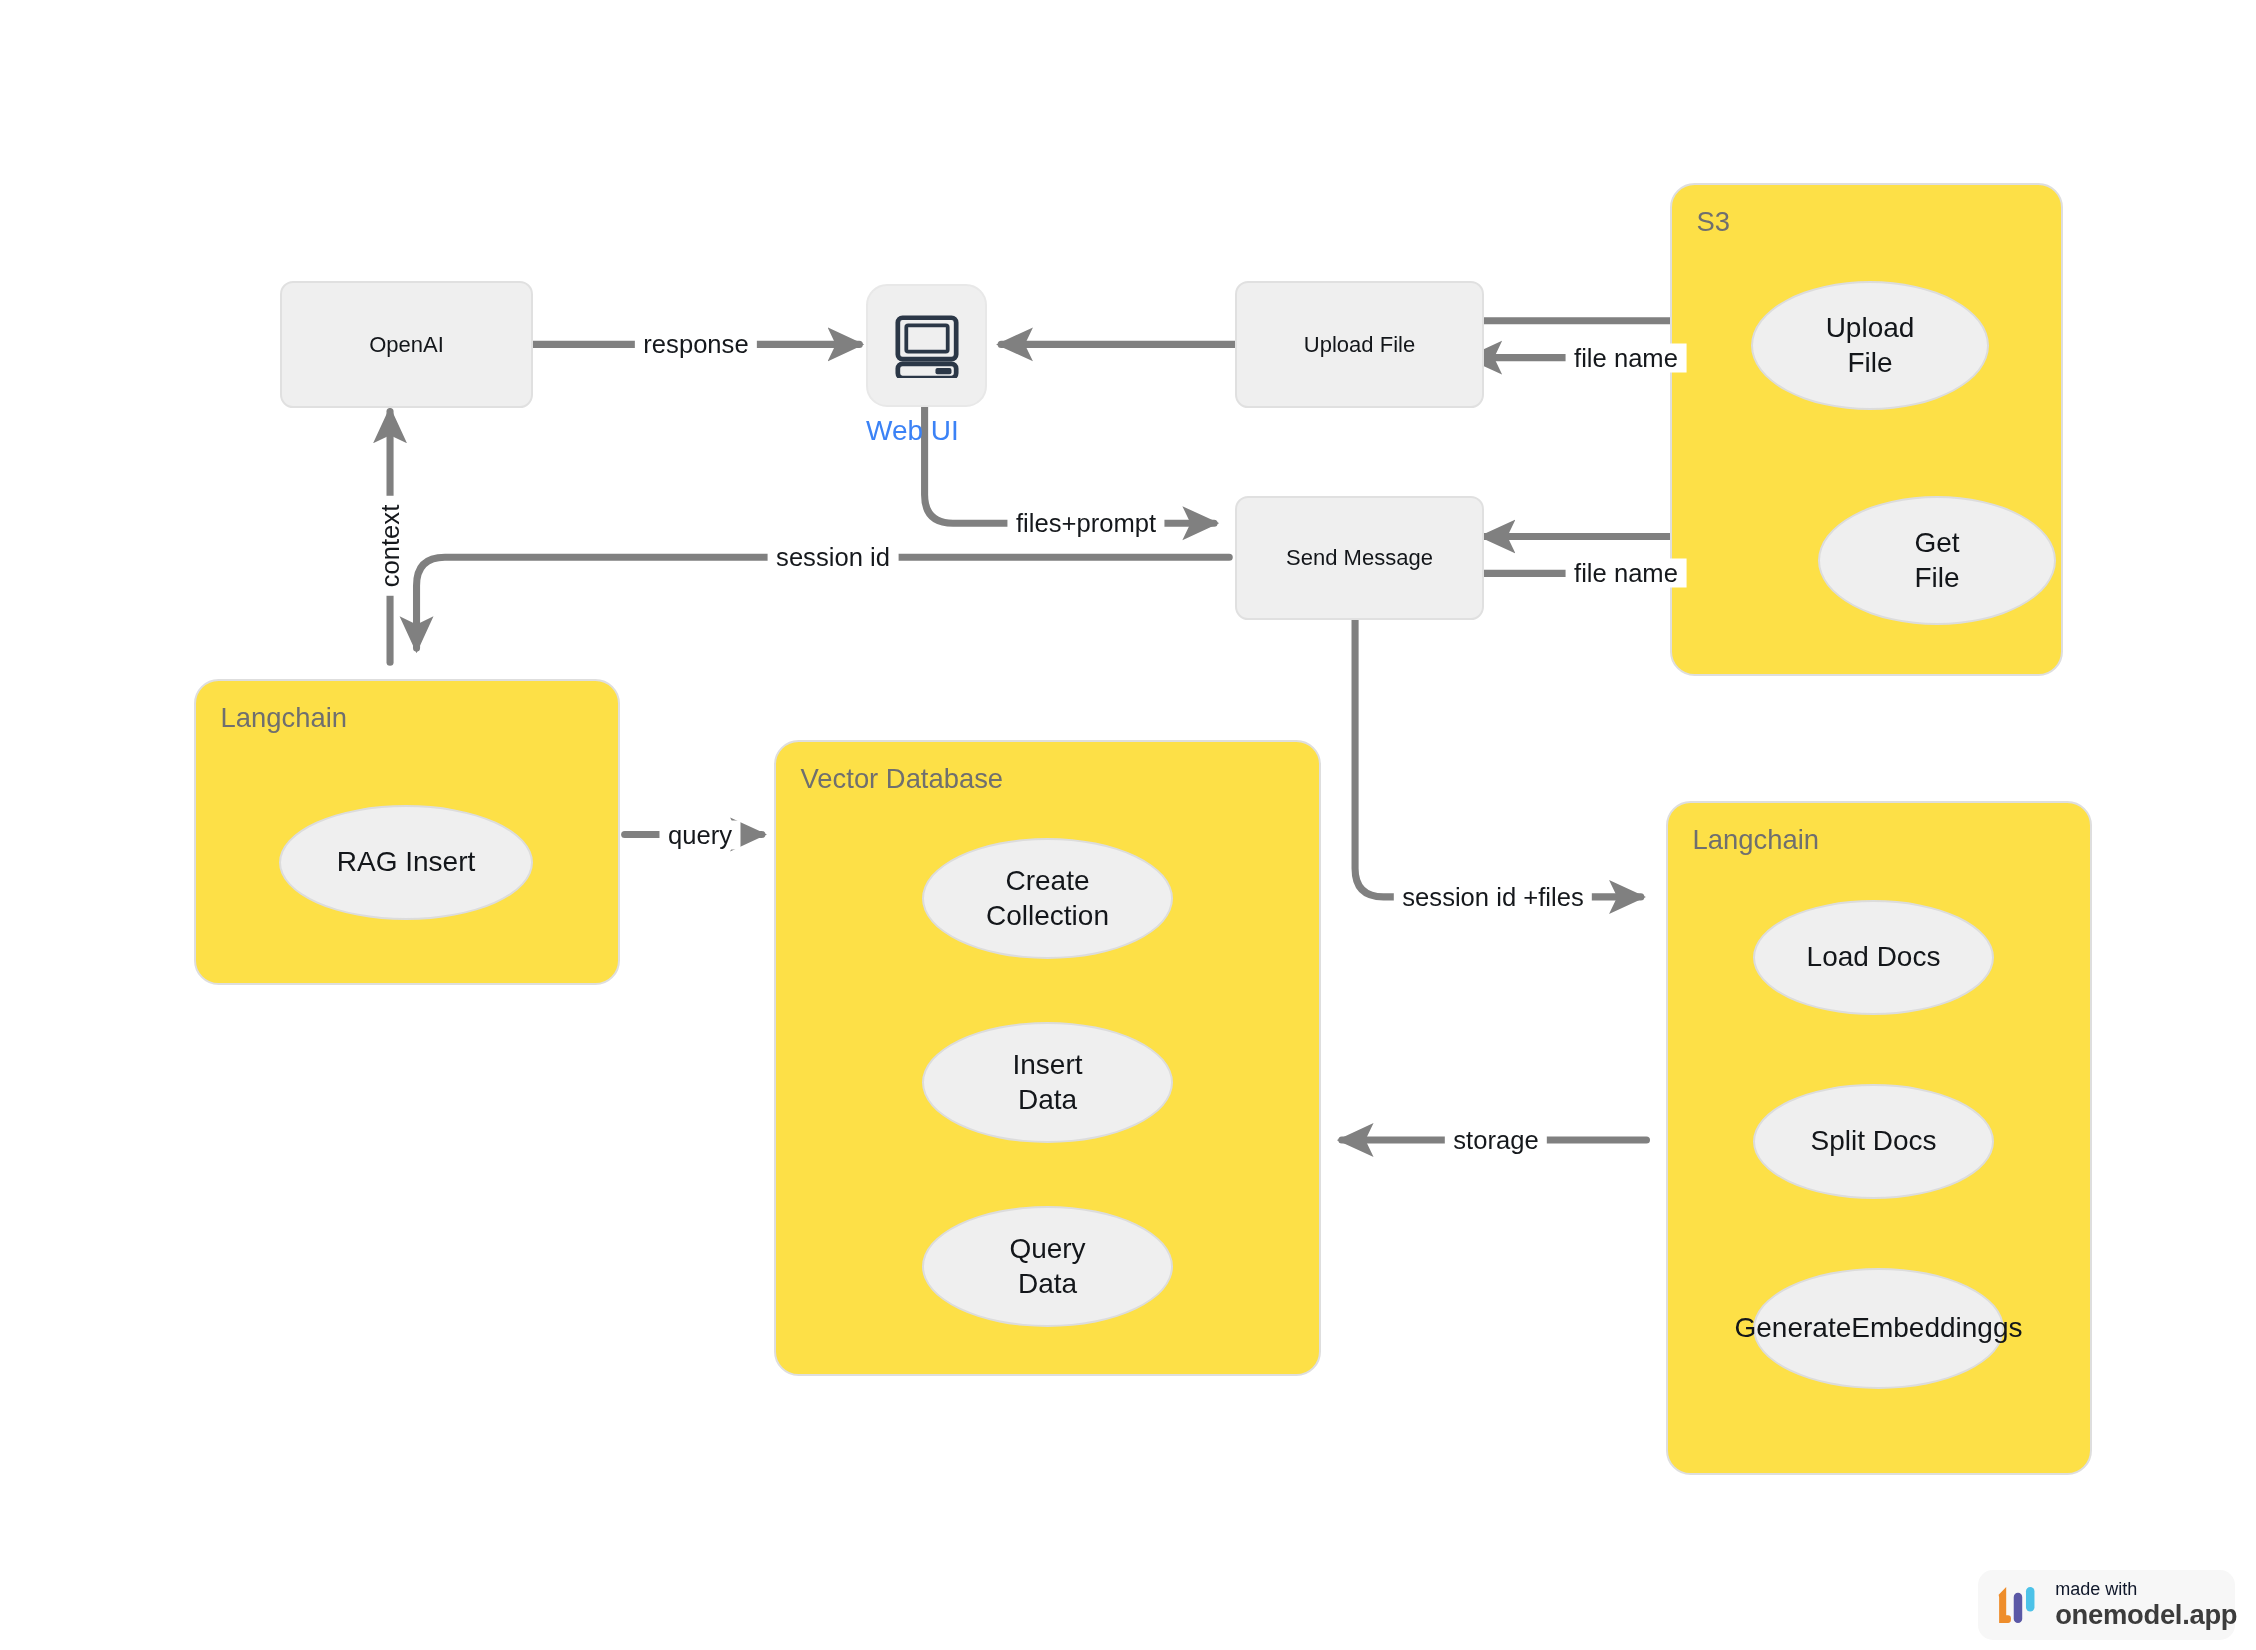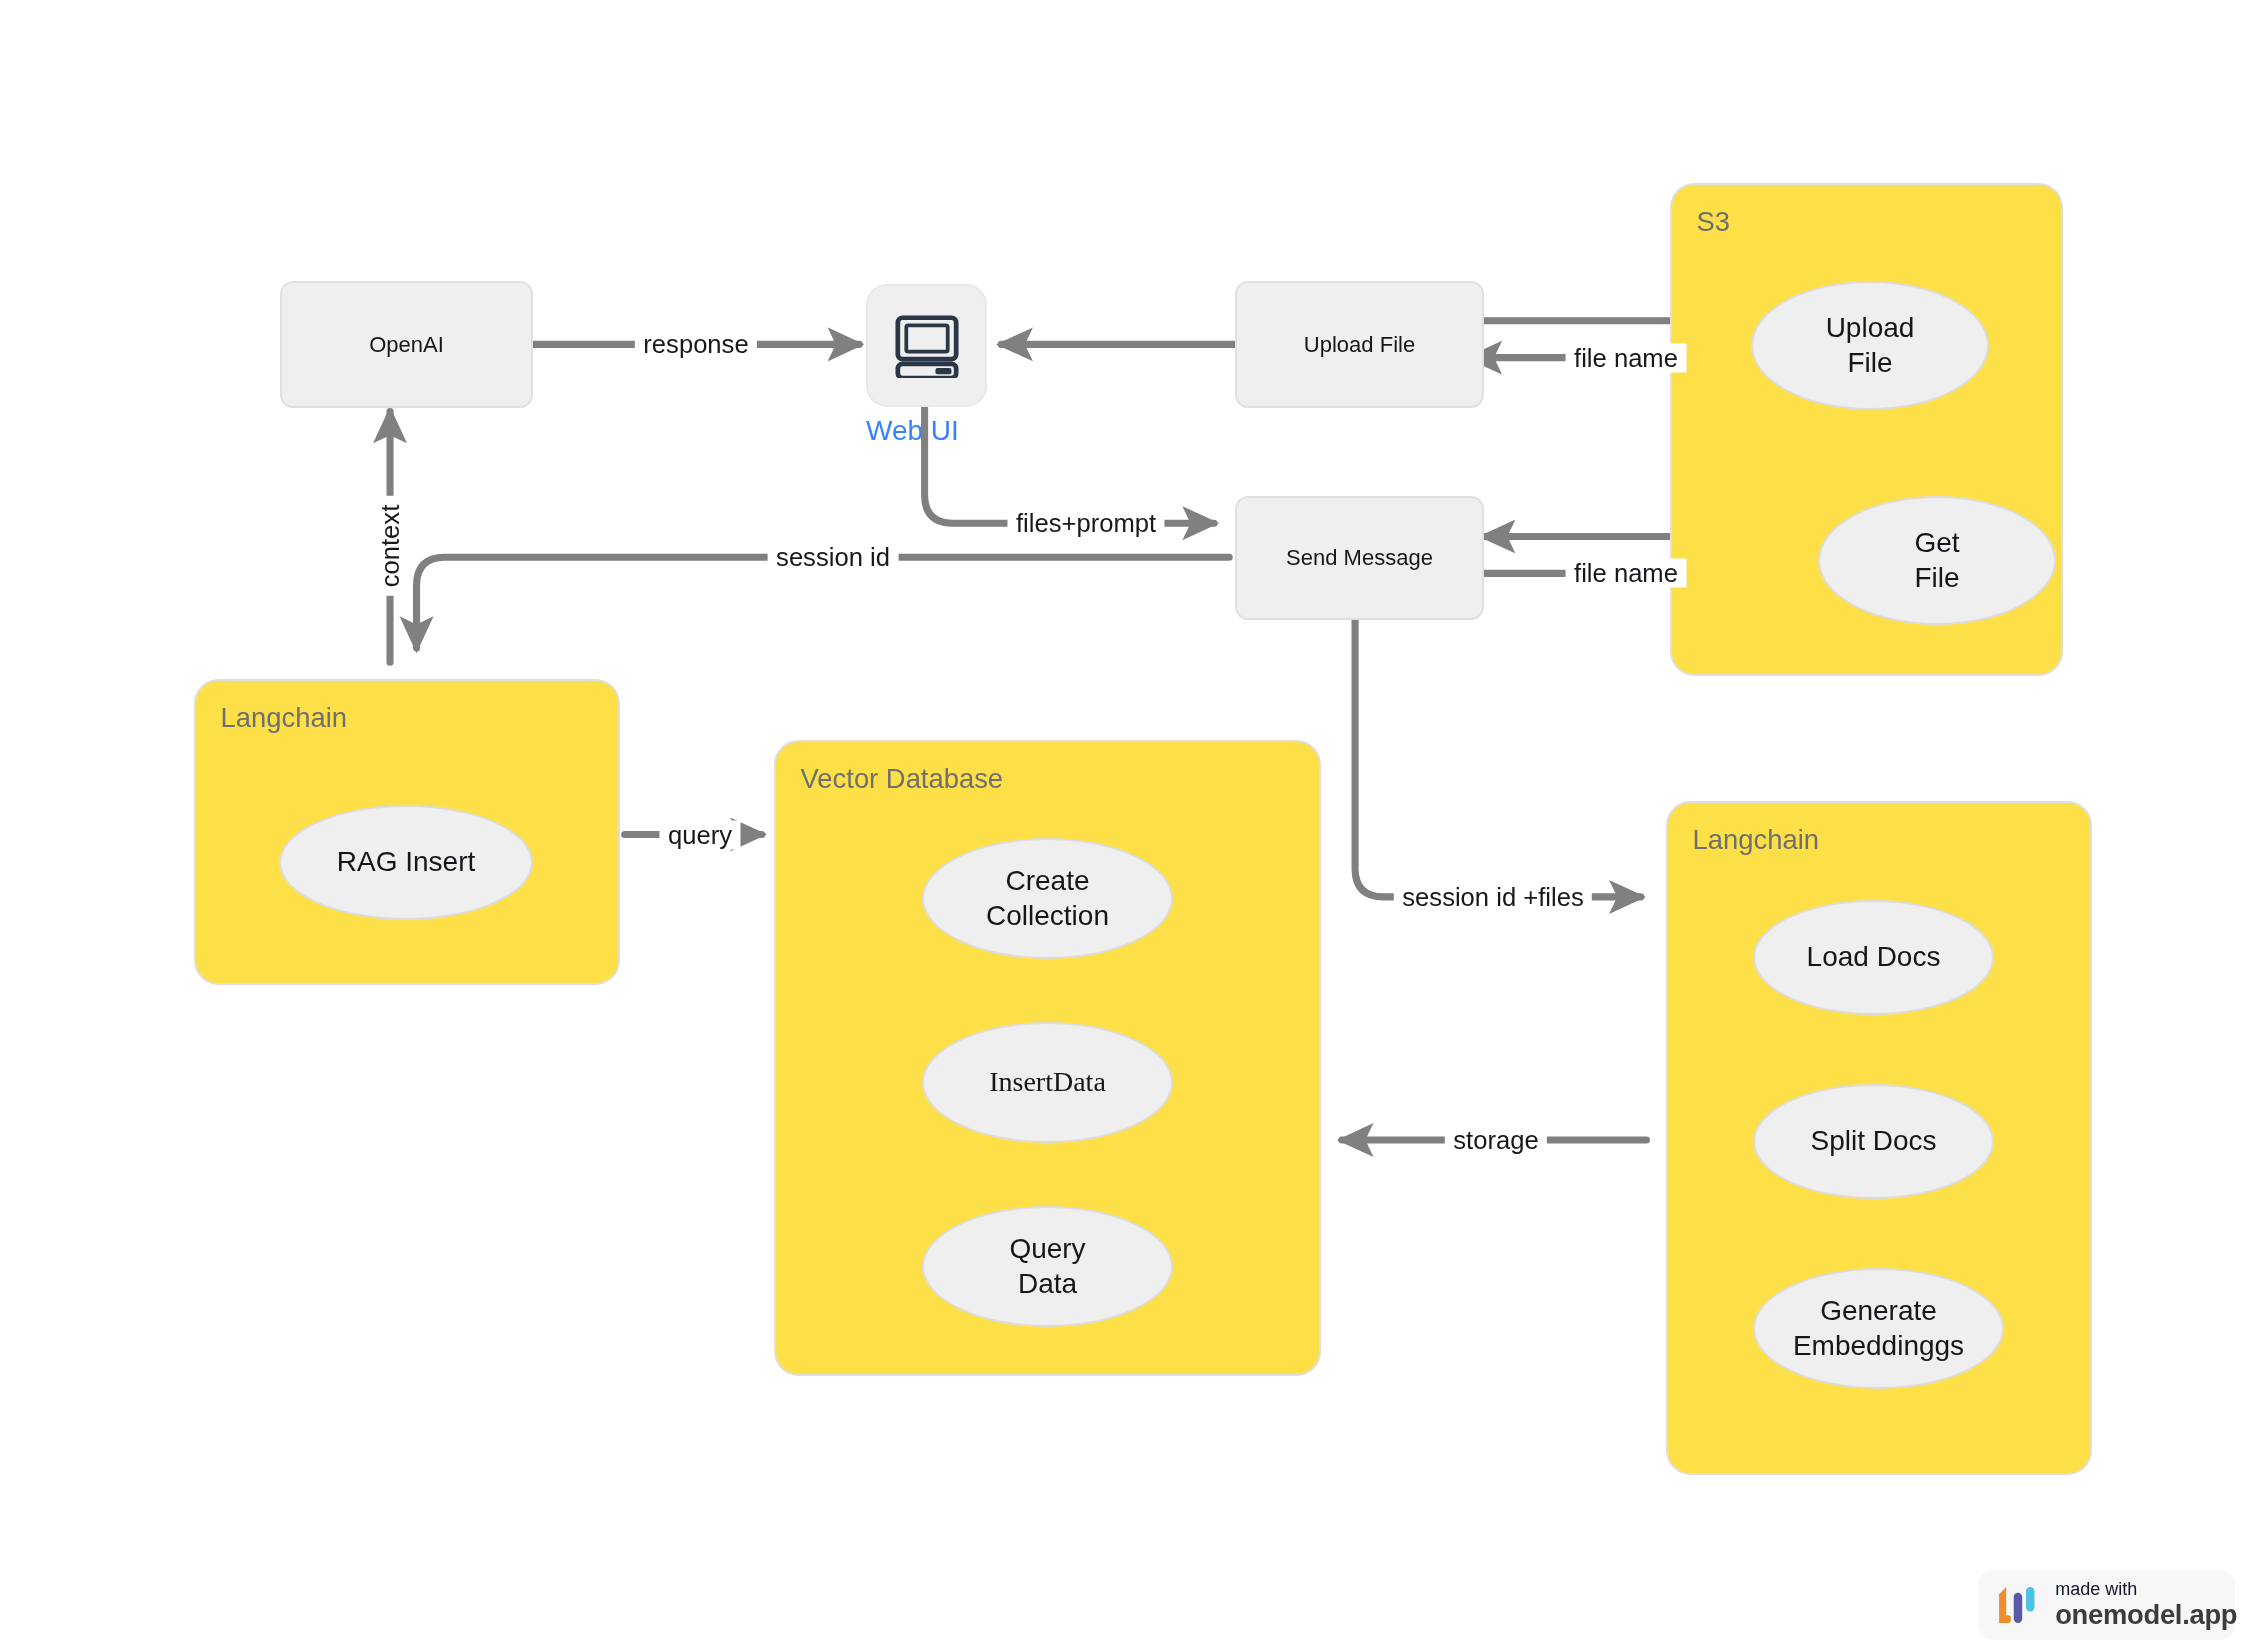--- a/index.html
+++ b/index.html
@@ -234,39 +234,39 @@
 
   <div class="ellipse-node" style="left:279px; top:805px; width:254px; height:115px;">
     <span>RAG Insert</span>
   </div>
 
   <div class="ellipse-node" style="left:922px; top:838px; width:251px; height:121px; flex-direction:column;">
     <span>Create</span>
     <span>Collection</span>
   </div>
 
-  <div class="ellipse-node" style="left:922px; top:1022px; width:251px; height:121px; flex-direction:row;font-family:Liberation Serif, serif;">
+  <div class="ellipse-node" style="left:922px; top:1022px; width:251px; height:121px; flex-direction:column;">
     <span>Insert</span>
     <span>Data</span>
   </div>
 
   <div class="ellipse-node" style="left:922px; top:1206px; width:251px; height:121px; flex-direction:column;">
     <span>Query</span>
     <span>Data</span>
   </div>
 
   <div class="ellipse-node" style="left:1753px; top:900px; width:241px; height:115px;">
     <span>Load Docs</span>
   </div>
 
   <div class="ellipse-node" style="left:1753px; top:1084px; width:241px; height:115px;">
     <span>Split Docs</span>
   </div>
 
-  <div class="ellipse-node" style="left:1753px; top:1268px; width:251px; height:121px; flex-direction:column;">
+  <div class="ellipse-node" style="left:1753px; top:1268px; width:251px; height:121px; flex-direction:row;">
     <span>Generate</span>
     <span>Embeddinggs</span>
   </div>
 
   <div class="edge-label" style="left:696px; top:344px;">response</div>
 
   <div class="edge-label" style="left:1626px; top:358px;">file name</div>
 
   <div class="edge-label" style="left:1086px; top:523px;">files+prompt</div>
 

